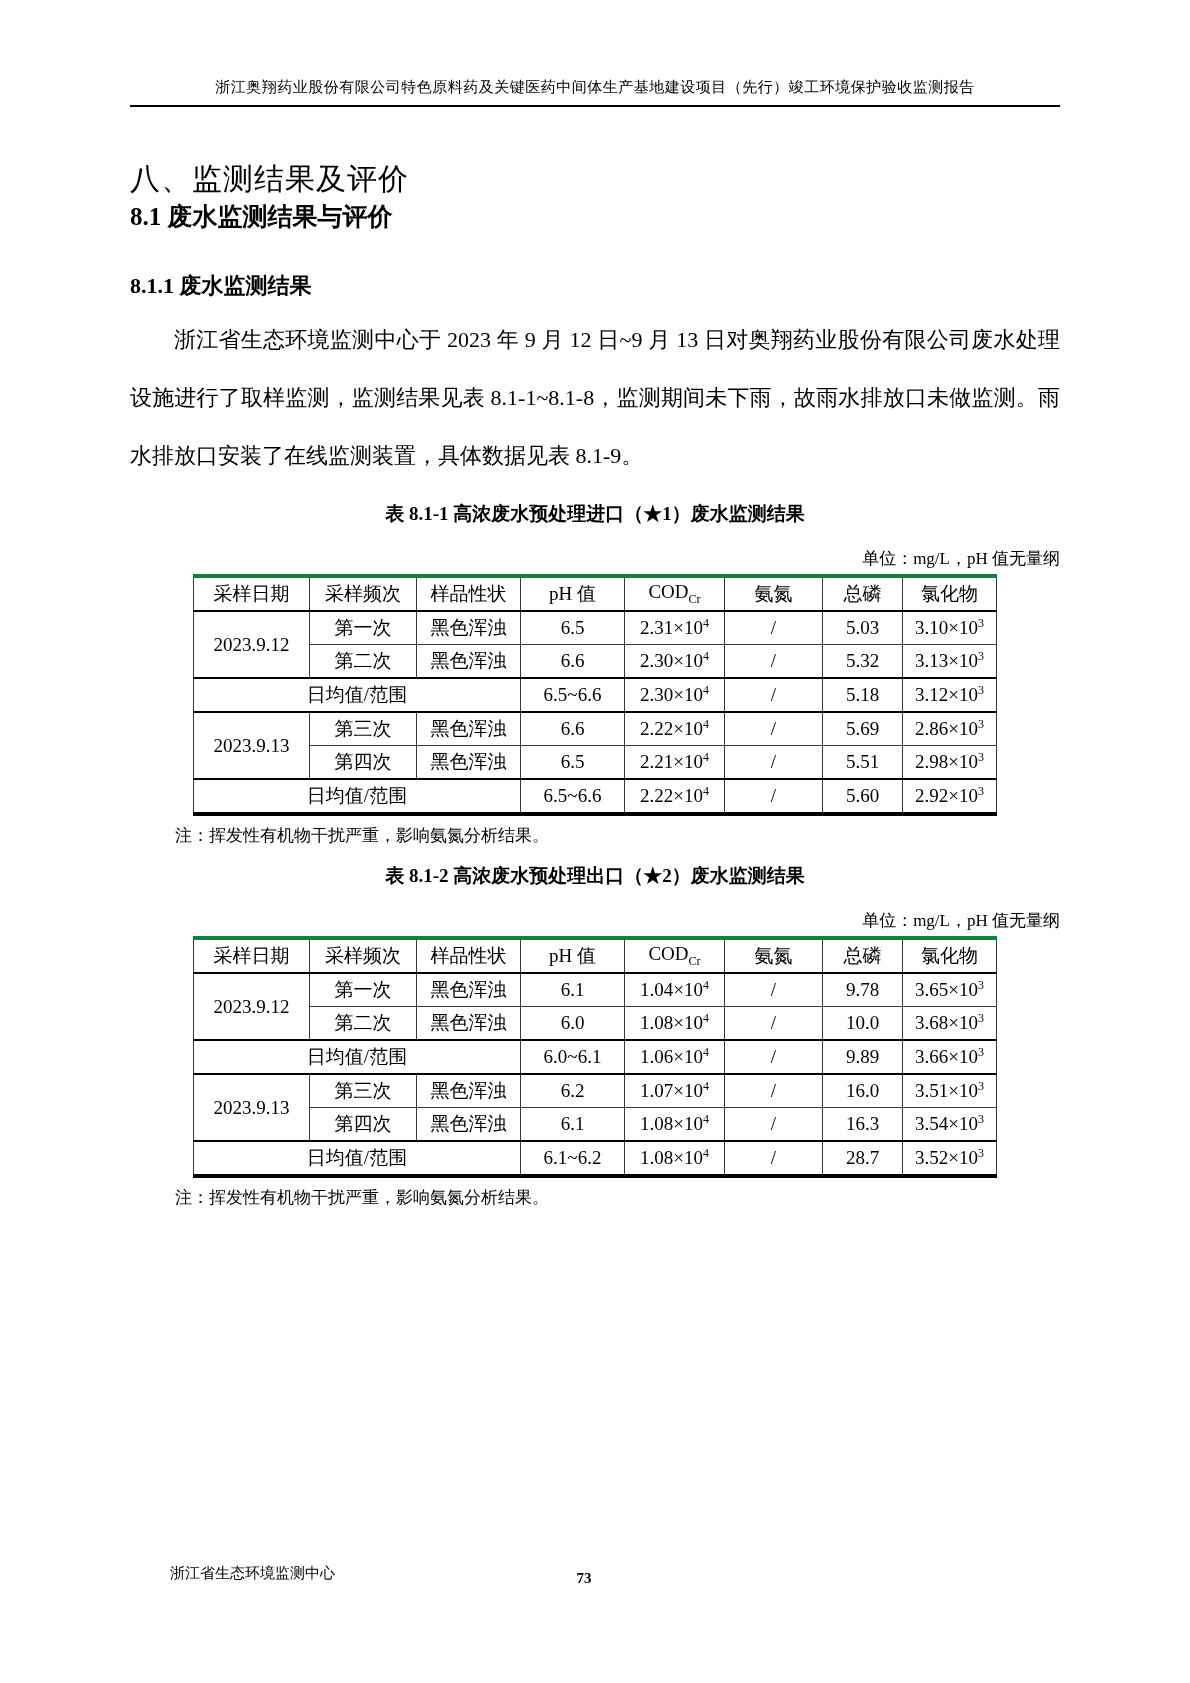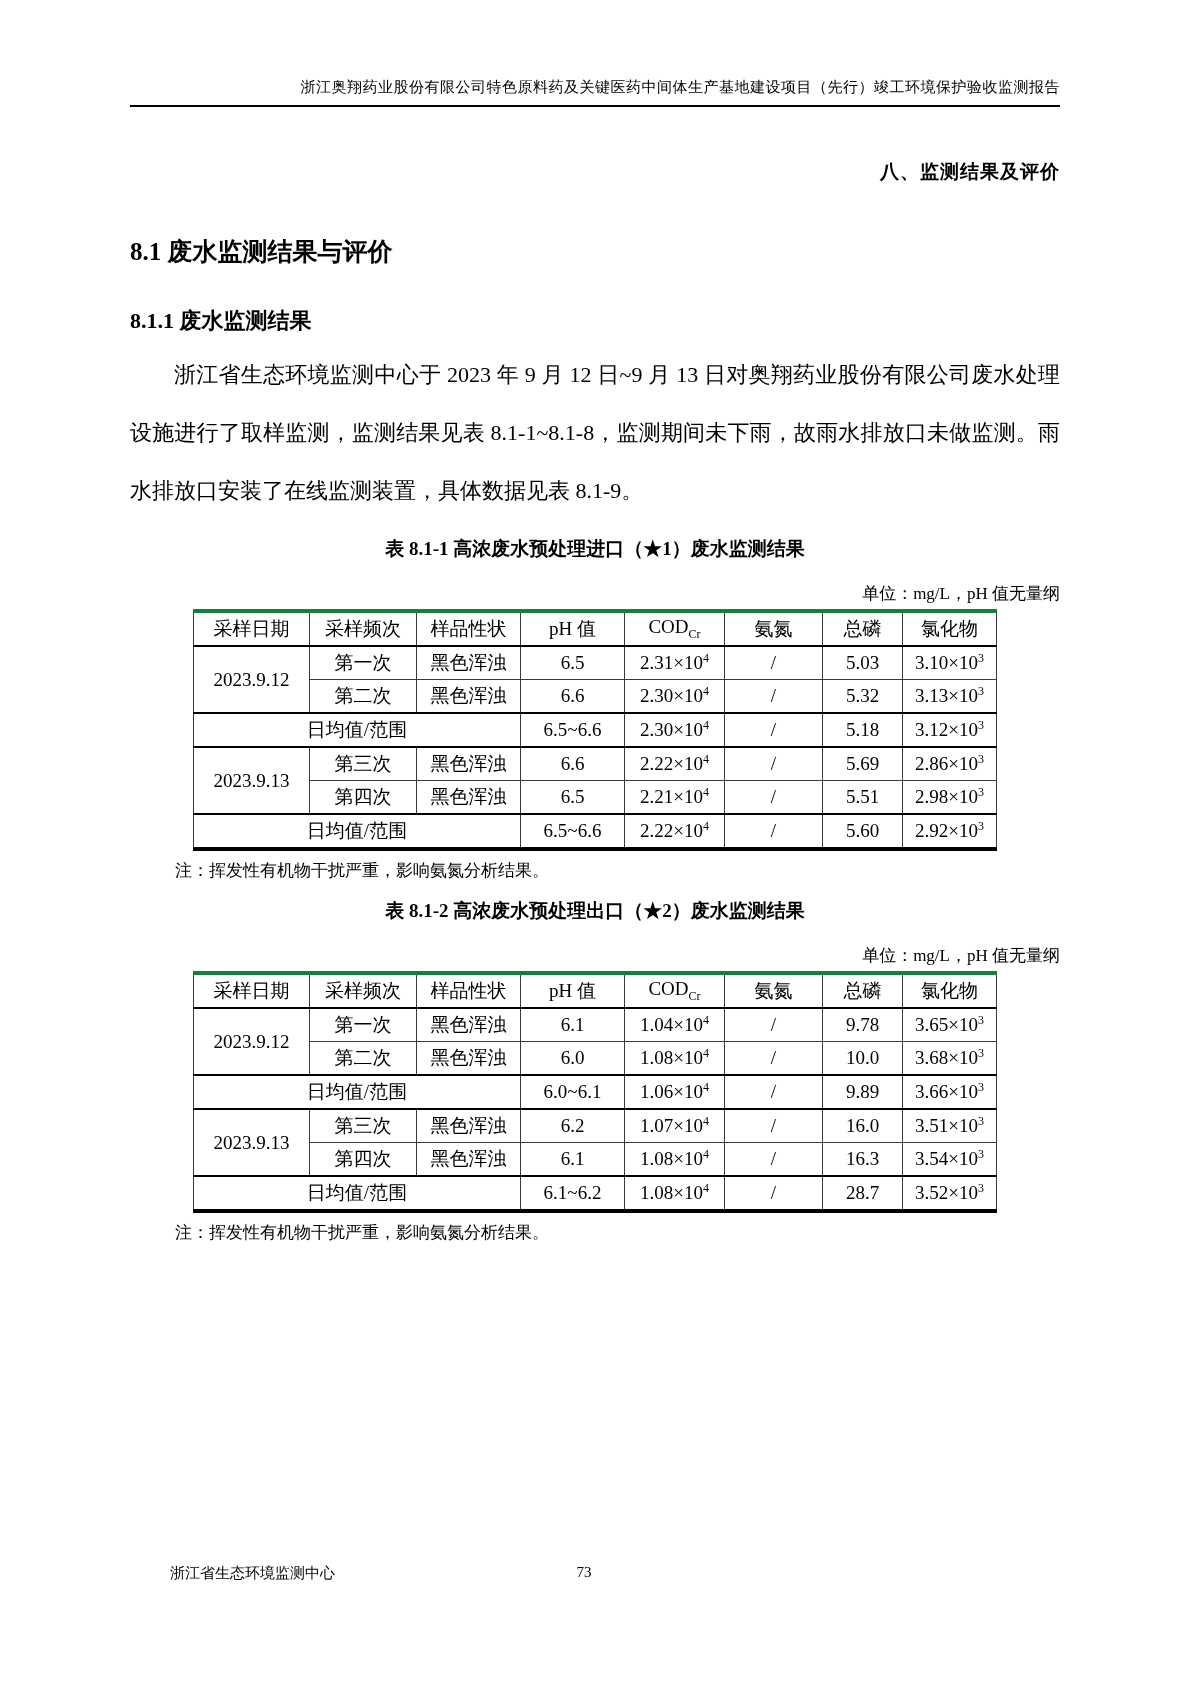--- a/index.html
+++ b/index.html
@@ -8,36 +8,35 @@
     width:1190px;height:1683px;
     margin:0 auto;
     background:#ffffff;
     font-family:"Liberation Serif","DejaVu Serif",serif;
     color:#000;
     overflow:hidden;
     box-sizing:border-box;
     padding:78px 130px 0 130px;
   }
   .doc-header{
-    text-align:right;
+    text-align:center;
     font-size:15px;
     letter-spacing:0.5px;
     padding-bottom:8px;
     border-bottom:2px solid #000;
     white-space:nowrap;
   }
   .doc-title{
     margin-top:52px;
-    text-align:right;
-    font-size:19px;
-    font-weight:bold;
+    text-align:left;
+    font-size:30px;
+    font-weight:normal;
     letter-spacing:1px;
   }
   .h2{
-    margin-top:50px;
     font-size:25px;
     font-weight:bold;
   }
   .h3{
     margin-top:38px;
     font-size:22px;
     font-weight:bold;
   }
   .body-par{
     margin-top:10px;
@@ -88,21 +87,21 @@
     font-size:17px;
   }
   .footer{
     position:absolute;
     left:130px;right:130px;bottom:100px;
     font-size:15px;
   }
   .footer .left{padding-left:40px;}
   .footer .pagenum{
     position:absolute;
-    left:48%;top:0;
+    left:48%;top:6px;font-weight:bold;
   }
 </style>
 </head>
 <body>
 
 <div class="page">
 
   <div class="doc-header">浙江奥翔药业股份有限公司特色原料药及关键医药中间体生产基地建设项目（先行）竣工环境保护验收监测报告</div>
 
   <div class="doc-title">八、监测结果及评价</div>

